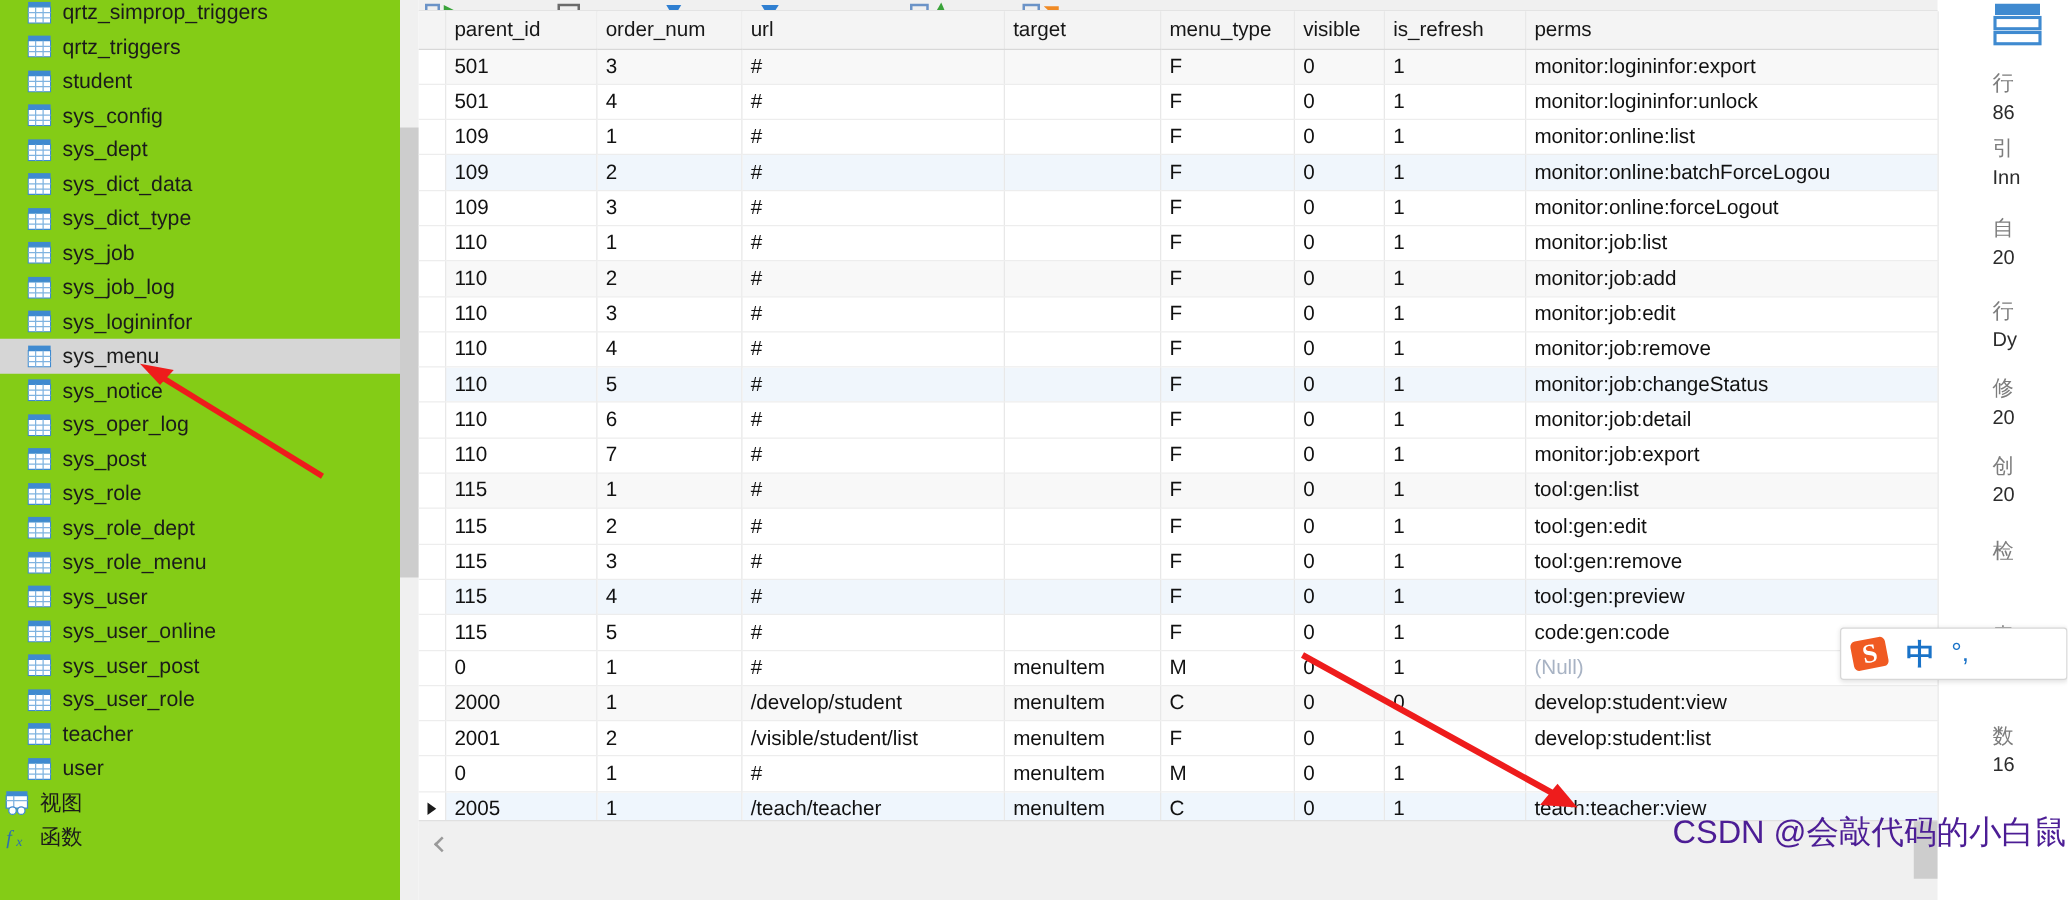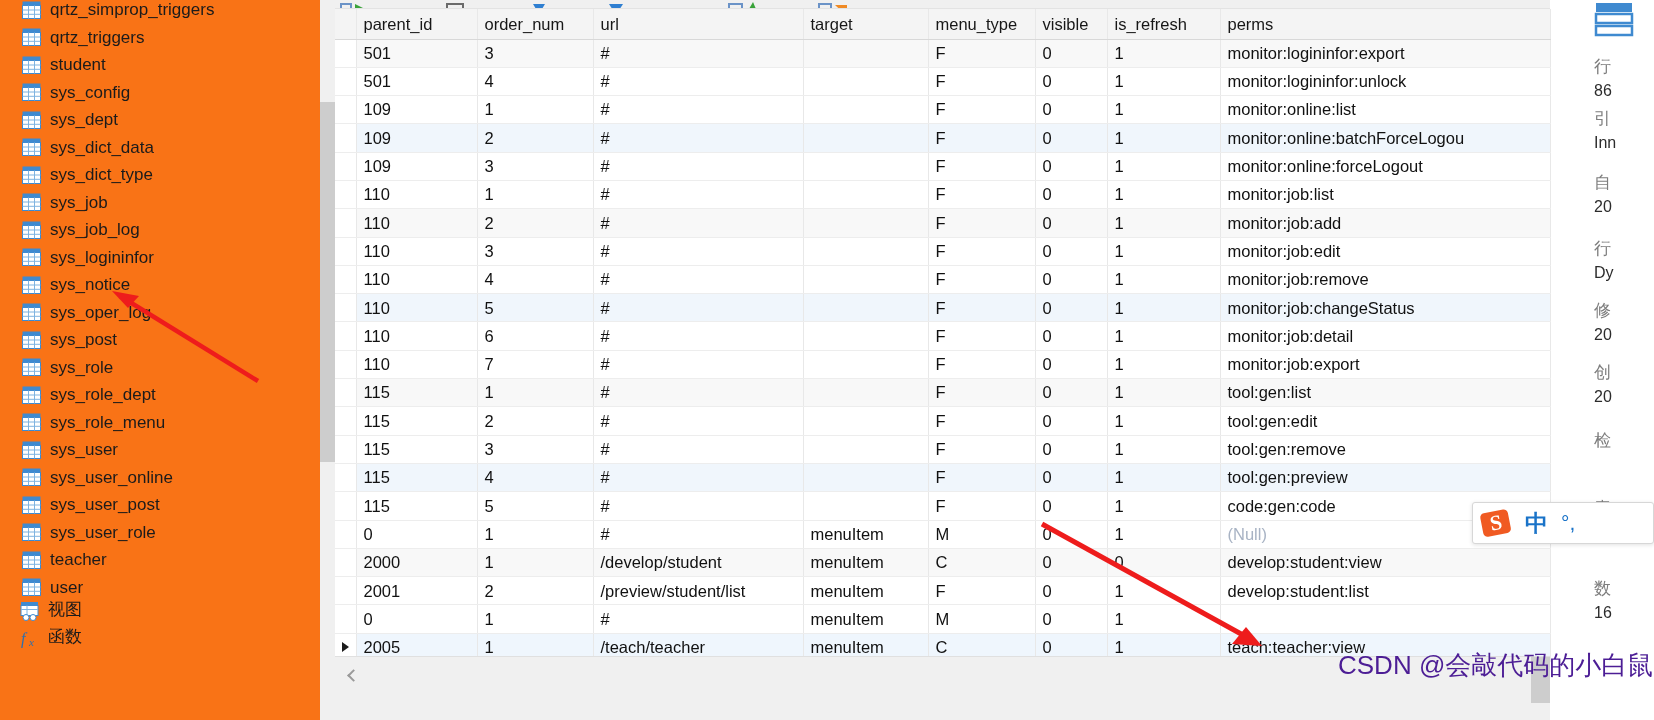--- a/index.html
+++ b/index.html
@@ -9,21 +9,21 @@
     background: #ffffff;
     font-family: "Liberation Sans", "DejaVu Sans", sans-serif;
     -webkit-font-smoothing: antialiased;
   }
   #app { position: relative; width: 1654px; height: 720px; }
 
   
   #sidebar {
     position: absolute; left: 0; top: 0;
     width: 320px; height: 720px;
-    background: #f97316;
+    background: #84cc16;
     overflow: hidden;
   }
   .tree-row {
     position: relative;
     height: 27.5px;
     display: flex; align-items: center;
     padding-left: 22px;
     font-size: 17px;
     color: #1b1b1b;
     white-space: nowrap;
@@ -33,22 +33,22 @@
     width: 19px; height: 18px;
     margin-right: 9px;
     flex: 0 0 auto;
     display: block;
   }
   .tree-label { line-height: 1; }
 
   .root-row {
     position: relative;
     height: 27px;
-    display: flex; 
-    padding-left: 20px;
+    display: flex; align-items: center;
+    padding-left: 4px;
     font-size: 17px;
     color: #1b1b1b;
     white-space: nowrap;
   }
   .root-icon { width: 22px; height: 20px; margin-right: 6px; flex: 0 0 auto; }
 
   
   #side-scroll {
     position: absolute; left: 320px; top: 0;
     width: 15px; height: 720px;
@@ -311,20 +311,31 @@
         <div class="tree-row">
           <svg class="tbl-icon" viewBox="0 0 19 18">
             <rect x="0.5" y="0.5" width="18" height="4" fill="#3f8ad0"></rect>
             <rect x="0.5" y="4.5" width="18" height="13" fill="#ffffff" stroke="#3f8ad0" stroke-width="1"></rect>
             <line x1="6.5" y1="4.5" x2="6.5" y2="17.5" stroke="#7fb3e0" stroke-width="1"></line>
             <line x1="12.5" y1="4.5" x2="12.5" y2="17.5" stroke="#7fb3e0" stroke-width="1"></line>
             <line x1="0.5" y1="9" x2="18.5" y2="9" stroke="#7fb3e0" stroke-width="1"></line>
             <line x1="0.5" y1="13.3" x2="18.5" y2="13.3" stroke="#7fb3e0" stroke-width="1"></line>
           </svg>
           <span class="tree-label">sys_logininfor</span>
+        </div>
+        <div class="tree-row selected">
+          <svg class="tbl-icon" viewBox="0 0 19 18">
+            <rect x="0.5" y="0.5" width="18" height="4" fill="#3f8ad0"></rect>
+            <rect x="0.5" y="4.5" width="18" height="13" fill="#ffffff" stroke="#3f8ad0" stroke-width="1"></rect>
+            <line x1="6.5" y1="4.5" x2="6.5" y2="17.5" stroke="#7fb3e0" stroke-width="1"></line>
+            <line x1="12.5" y1="4.5" x2="12.5" y2="17.5" stroke="#7fb3e0" stroke-width="1"></line>
+            <line x1="0.5" y1="9" x2="18.5" y2="9" stroke="#7fb3e0" stroke-width="1"></line>
+            <line x1="0.5" y1="13.3" x2="18.5" y2="13.3" stroke="#7fb3e0" stroke-width="1"></line>
+          </svg>
+          <span class="tree-label">sys_menu</span>
         </div>
         <div class="tree-row">
           <svg class="tbl-icon" viewBox="0 0 19 18">
             <rect x="0.5" y="0.5" width="18" height="4" fill="#3f8ad0"></rect>
             <rect x="0.5" y="4.5" width="18" height="13" fill="#ffffff" stroke="#3f8ad0" stroke-width="1"></rect>
             <line x1="6.5" y1="4.5" x2="6.5" y2="17.5" stroke="#7fb3e0" stroke-width="1"></line>
             <line x1="12.5" y1="4.5" x2="12.5" y2="17.5" stroke="#7fb3e0" stroke-width="1"></line>
             <line x1="0.5" y1="9" x2="18.5" y2="9" stroke="#7fb3e0" stroke-width="1"></line>
             <line x1="0.5" y1="13.3" x2="18.5" y2="13.3" stroke="#7fb3e0" stroke-width="1"></line>
           </svg>
@@ -732,21 +743,21 @@
             <td class="c-tgt">menuItem</td>
             <td class="c-mt">C</td>
             <td class="c-vis">0</td>
             <td class="c-ref">0</td>
             <td class="c-perm">develop:student:view</td>
           </tr>
           <tr class="r-white">
             <td class="c-sel"></td>
             <td class="c-pid">2001</td>
             <td class="c-ord">2</td>
-            <td class="c-url">/preview/student/list</td>
+            <td class="c-url">/visible/student/list</td>
             <td class="c-tgt">menuItem</td>
             <td class="c-mt">F</td>
             <td class="c-vis">0</td>
             <td class="c-ref">1</td>
             <td class="c-perm">develop:student:list</td>
           </tr>
           <tr class="r-white">
             <td class="c-sel"></td>
             <td class="c-pid">0</td>
             <td class="c-ord">1</td>

